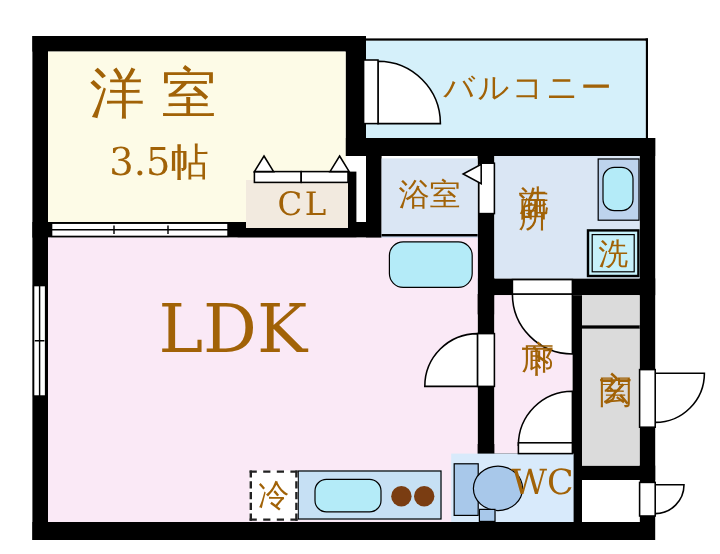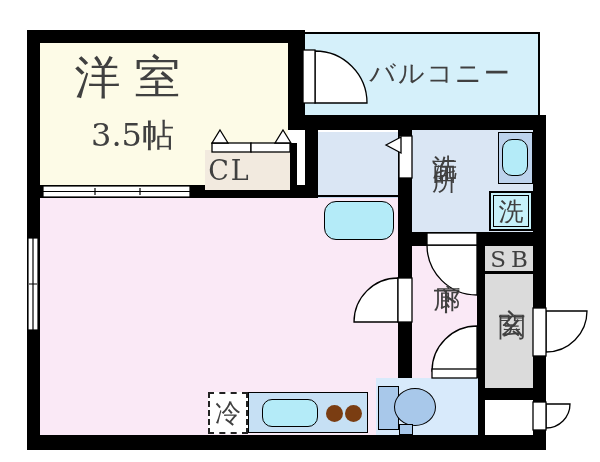--- a/index.html
+++ b/index.html
@@ -5,21 +5,21 @@
   html,body{margin:0;padding:0;background:#fff;}
   #plan{
     position:relative;width:600px;height:462px;background:#ffffff;overflow:hidden;
     font-family:"DejaVu Serif","Liberation Serif",serif;color:#111;
   }
   .abs{position:absolute;}
   .wall{position:absolute;background:#000;z-index:1;}
   .room{position:absolute;z-index:2;}
   .fixture{position:absolute;z-index:3;box-sizing:border-box;}
   svg.overlay{position:absolute;left:0;top:0;z-index:5;pointer-events:none;}
-  .label{position:absolute;z-index:6;color:#404040;white-space:nowrap;}
+  .label{position:absolute;z-index:6;color:#a16207;white-space:nowrap;}
   .center{display:flex;align-items:center;justify-content:center;text-align:center;}
   .vert{writing-mode:vertical-rl;text-orientation:upright;}
 
   
   .c-western{background:#FDFBE7;}
   .c-ldk{background:#FAE9F6;}
   .c-balcony{background:#D5F0FA;}
   .c-closet{background:#F2EADF;}
   .c-bath{background:#DAE6F4;}
   .c-bathlow{background:#C5D7EE;border-top:2px solid #000;box-sizing:border-box;}
@@ -119,31 +119,33 @@
       <rect x="28" y="238" width="10" height="92"></rect>
       <path fill="none" d="M33,238 V330 M29,284 H37"></path>
     </g>
   </svg>
 
   <div class="label center" style="left:40px;top:50px;width:175px;height:56px;font-size:46px;letter-spacing:14px;text-indent:14px;">洋室</div>
   <div class="label center" style="left:40px;top:108px;width:185px;height:56px;font-size:32px;">3.5帖</div>
 
   <div class="label center" style="left:305px;top:56px;width:233px;height:34px;font-size:26px;letter-spacing:2px;padding-left:38px;box-sizing:border-box;">バルコニー</div>
 
-  <div class="label center" style="left:187px;top:154px;width:85px;height:33px;font-size:27px;letter-spacing:2px;">CL</div>
+  <div class="label center" style="left:210px;top:154px;width:85px;height:33px;font-size:27px;letter-spacing:2px;">CL</div>
 
+  <div class="label center" style="left:318px;top:147px;width:80px;height:31px;font-size:26px;">浴室</div>
 
   <div class="label vert" style="left:428px;top:134px;font-size:25px;letter-spacing:7px;">洗面所</div>
 
+  <div class="label center" style="left:103px;top:244px;width:182px;height:60px;font-size:56px;">LDK</div>
 
   <div class="label vert" style="left:429px;top:262px;font-size:27px;letter-spacing:7px;">廊下</div>
 
   <div class="label vert" style="left:494px;top:287px;font-size:27px;letter-spacing:6px;">玄関</div>
 
-  <div class="label center" style="left:485px;top:245px;width:48px;height:27px;font-size:23px;letter-spacing:5px;text-indent:5px;">SB</div>
 
+  <div class="label center" style="left:424px;top:385px;width:56px;height:33px;font-size:29px;">WC</div>
 
 
   <div class="label center" style="left:489px;top:192px;width:44px;height:38px;font-size:25px;">洗</div>
 
   <div class="label center" style="left:208px;top:393px;width:40px;height:40px;font-size:26px;">冷</div>
 
 </div>
 
 </body></html>

